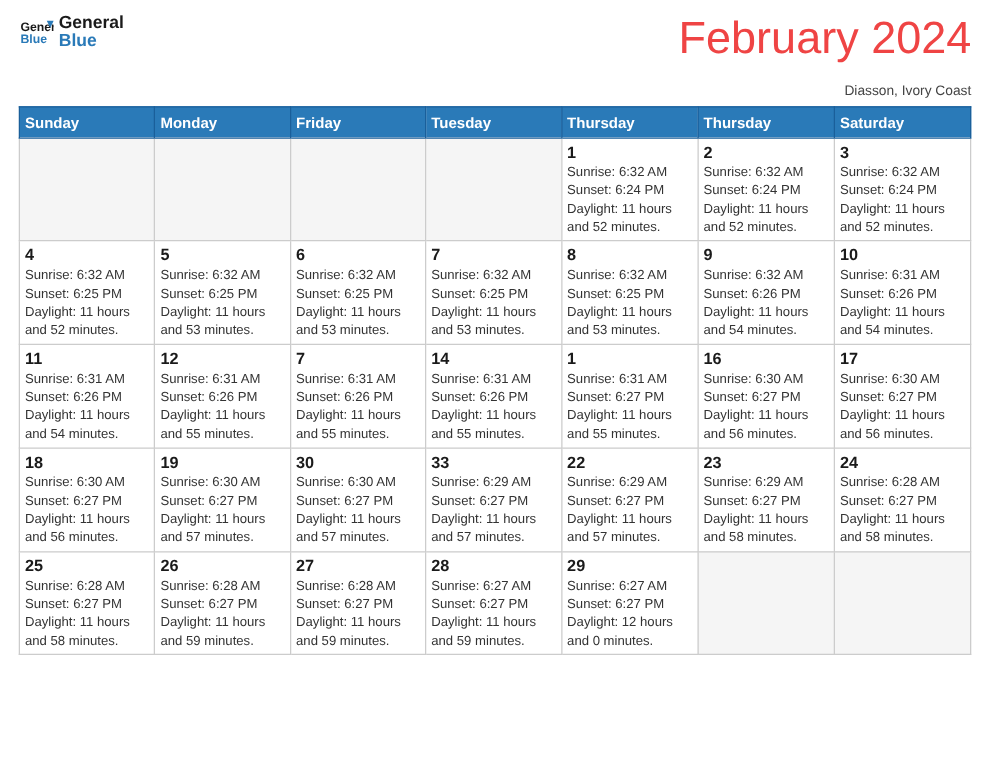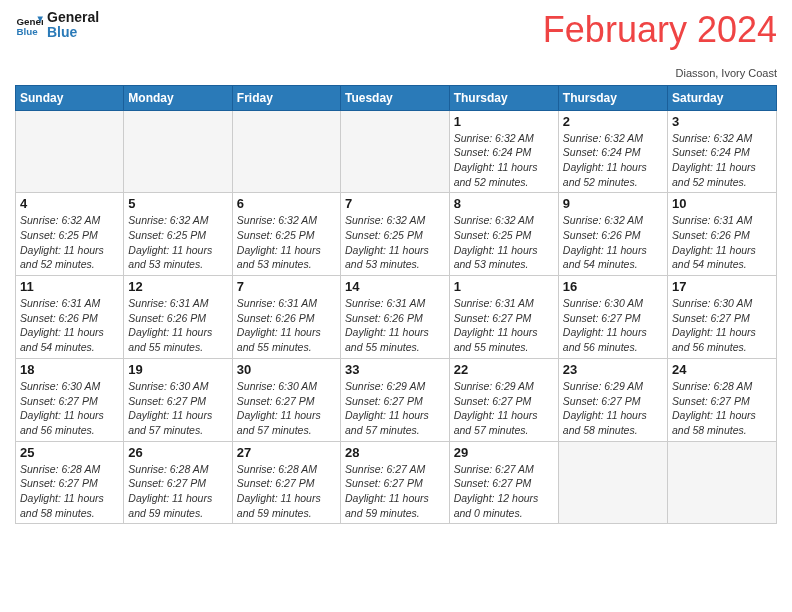--- a/index.html
+++ b/index.html
@@ -73,21 +73,20 @@
     .day-number {
       font-size: 13px;
       font-weight: bold;
       color: #1a1a1a;
       margin-bottom: 2px;
     }
     .day-info {
       font-size: 10.5px;
       color: #333;
       line-height: 1.4;
-      font-style: italic;
     }
   </style>
 </head>
 <body>
 
 <div class="page">
   <div class="header">
     <div class="logo">
       <svg class="logo-icon" viewBox="0 0 40 40">
         <text x="2" y="20" font-size="14" font-weight="bold" fill="#1a1a1a">General</text>

